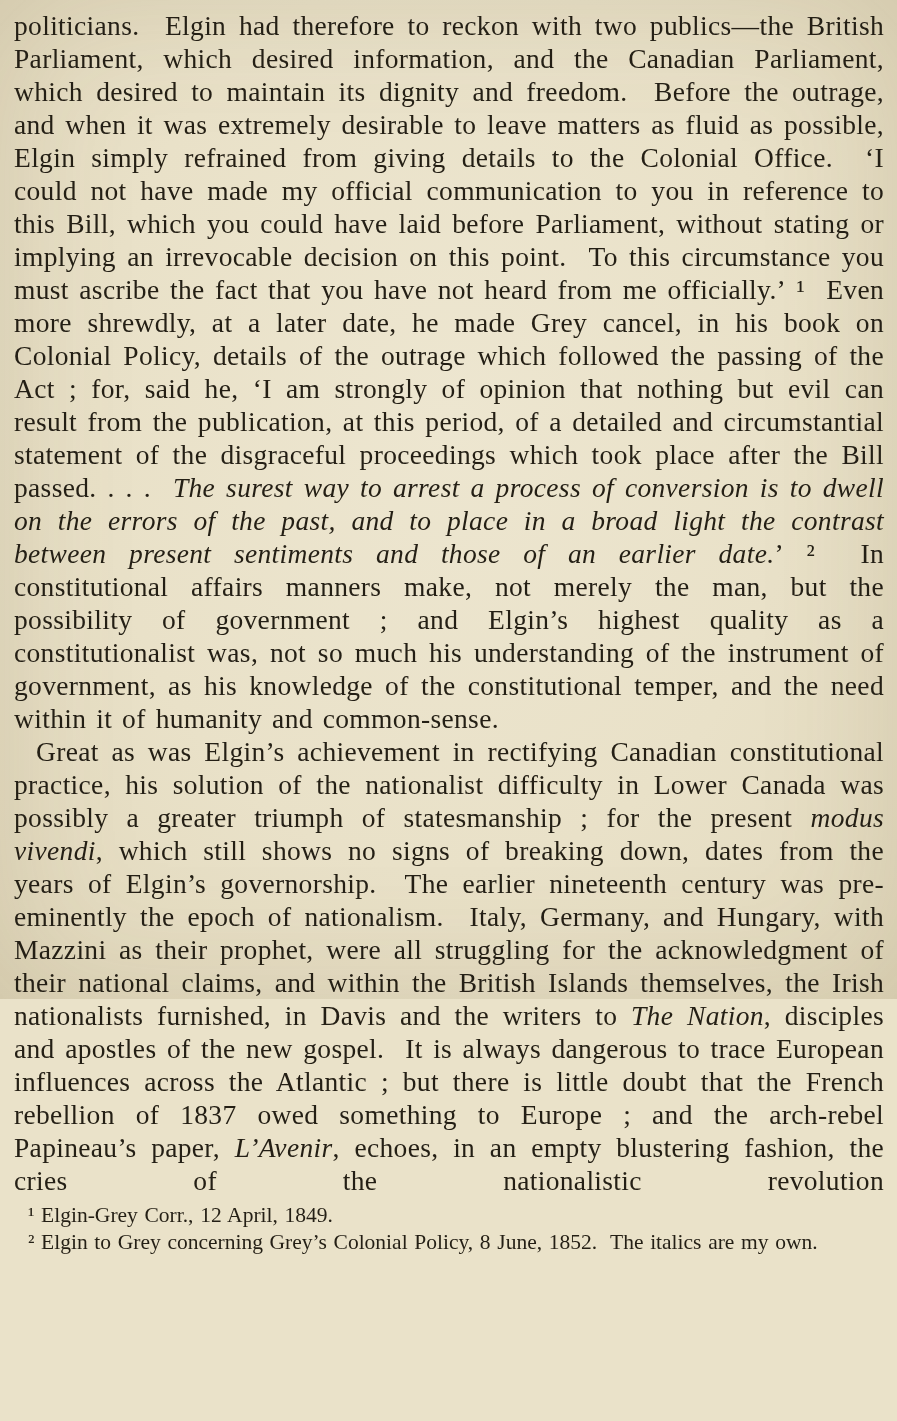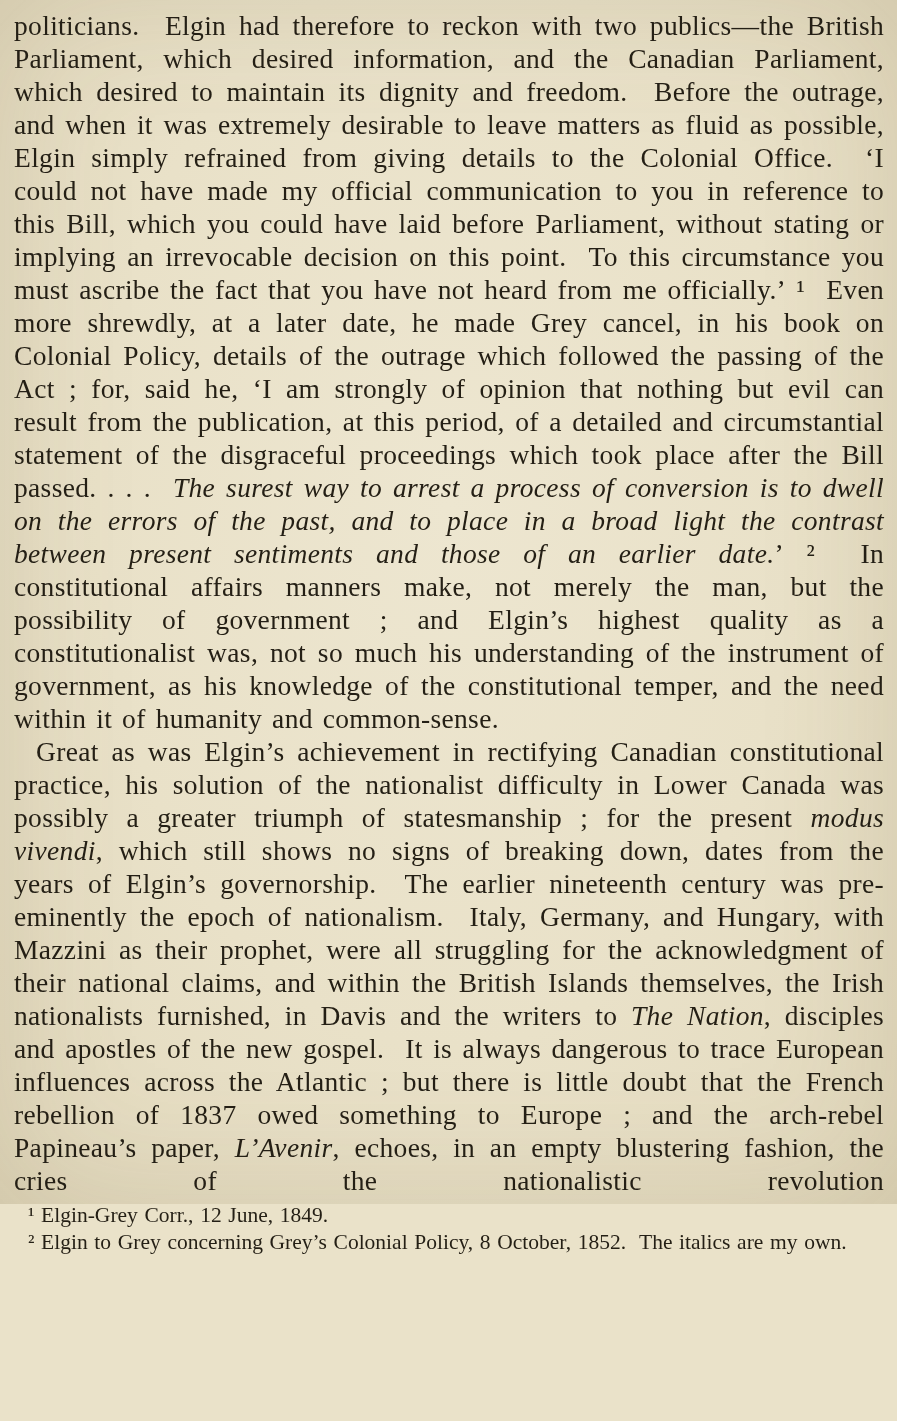--- a/index.html
+++ b/index.html
@@ -11,21 +11,21 @@
   }
 
   body {
     font-family: "Liberation Serif", "DejaVu Serif", serif;
     background: var(--paper, #eae2c9);
     color: var(--ink, #241f15);
   }
 
   .page {
     width: 897px;
-    height: 1204px;
+    height: 999px;
     padding: 9px 13px 0 14px;
     background: radial-gradient(ellipse at 50% 42%,
                 #ede6d0 0%, #e9e1c8 55%, #e2d9bd 100%);
     box-shadow: inset 0 0 140px rgba(115, 95, 55, 0.16);
   }
 
   .para {
     font-size: 27.5px;
     line-height: 33px;
     text-align: justify;
@@ -54,16 +54,16 @@
 </style>
 </head>
 <body>
 
 <div class="page">
   <div class="text-block">
       <p class="para"><span>politicians.  Elgin had therefore to reckon with two publics—the British Parliament, which desired information, and the Canadian Parliament, which desired to maintain its dignity and freedom.  Before the outrage, and when it was extremely desirable to leave matters as fluid as possible, Elgin simply refrained from giving details to the Colonial Office.  ‘I could not have made my official communication to you in reference to this Bill, which you could have laid before Parliament, without stating or implying an irrevocable decision on this point.  To this circumstance you must ascribe the fact that you have not heard from me officially.’&nbsp;¹  Even more shrewdly, at a later date, he made Grey cancel, in his book on Colonial Policy, details of the outrage which followed the passing of the Act ; for, said he, ‘I am strongly of opinion that nothing but evil can result from the publication, at this period, of a detailed and circumstantial statement of the disgraceful proceedings which took place after the Bill passed. . . .  </span><span class="italic">The surest way to arrest a process of conversion is to dwell on the errors of the past, and to place in a broad light the contrast between present sentiments and those of an earlier date.</span><span>’&nbsp;²  In constitutional affairs manners make, not merely the man, but the possibility of government ; and Elgin’s highest quality as a constitutionalist was, not so much his understanding of the instrument of government, as his knowledge of the constitutional temper, and the need within it of humanity and common-sense.</span></p>
       <p class="para indent continues"><span>Great as was Elgin’s achievement in rectifying Canadian constitutional practice, his solution of the nationalist difficulty in Lower Canada was possibly a greater triumph of statesmanship ; for the present </span><span class="italic">modus vivendi</span><span>, which still shows no signs of breaking down, dates from the years of Elgin’s governorship.  The earlier nineteenth century was pre-eminently the epoch of nationalism.  Italy, Germany, and Hungary, with Mazzini as their prophet, were all struggling for the acknowledgment of their national claims, and within the British Islands themselves, the Irish nationalists furnished, in Davis and the writers to </span><span class="italic">The Nation</span><span>, disciples and apostles of the new gospel.  It is always dangerous to trace European influences across the Atlantic ; but there is little doubt that the French rebellion of 1837 owed something to Europe ; and the arch-rebel Papineau’s paper, </span><span class="italic">L’Avenir</span><span>, echoes, in an empty blustering fashion, the cries of the nationalistic revolution</span></p>
     </div>
   <div class="footnotes">
-      <p class="footnote"><span>¹ Elgin-Grey Corr., 12 June, 1849.</span></p>
-      <p class="footnote"><span>² Elgin to Grey concerning Grey’s Colonial Policy, 8 October, 1852.  The italics are my own.</span></p>
+      <p class="footnote"><span>¹ Elgin-Grey Corr., 12 April, 1849.</span></p>
+      <p class="footnote"><span>² Elgin to Grey concerning Grey’s Colonial Policy, 8 June, 1852.  The italics are my own.</span></p>
     </div>
 </div>
 
 </body></html>

